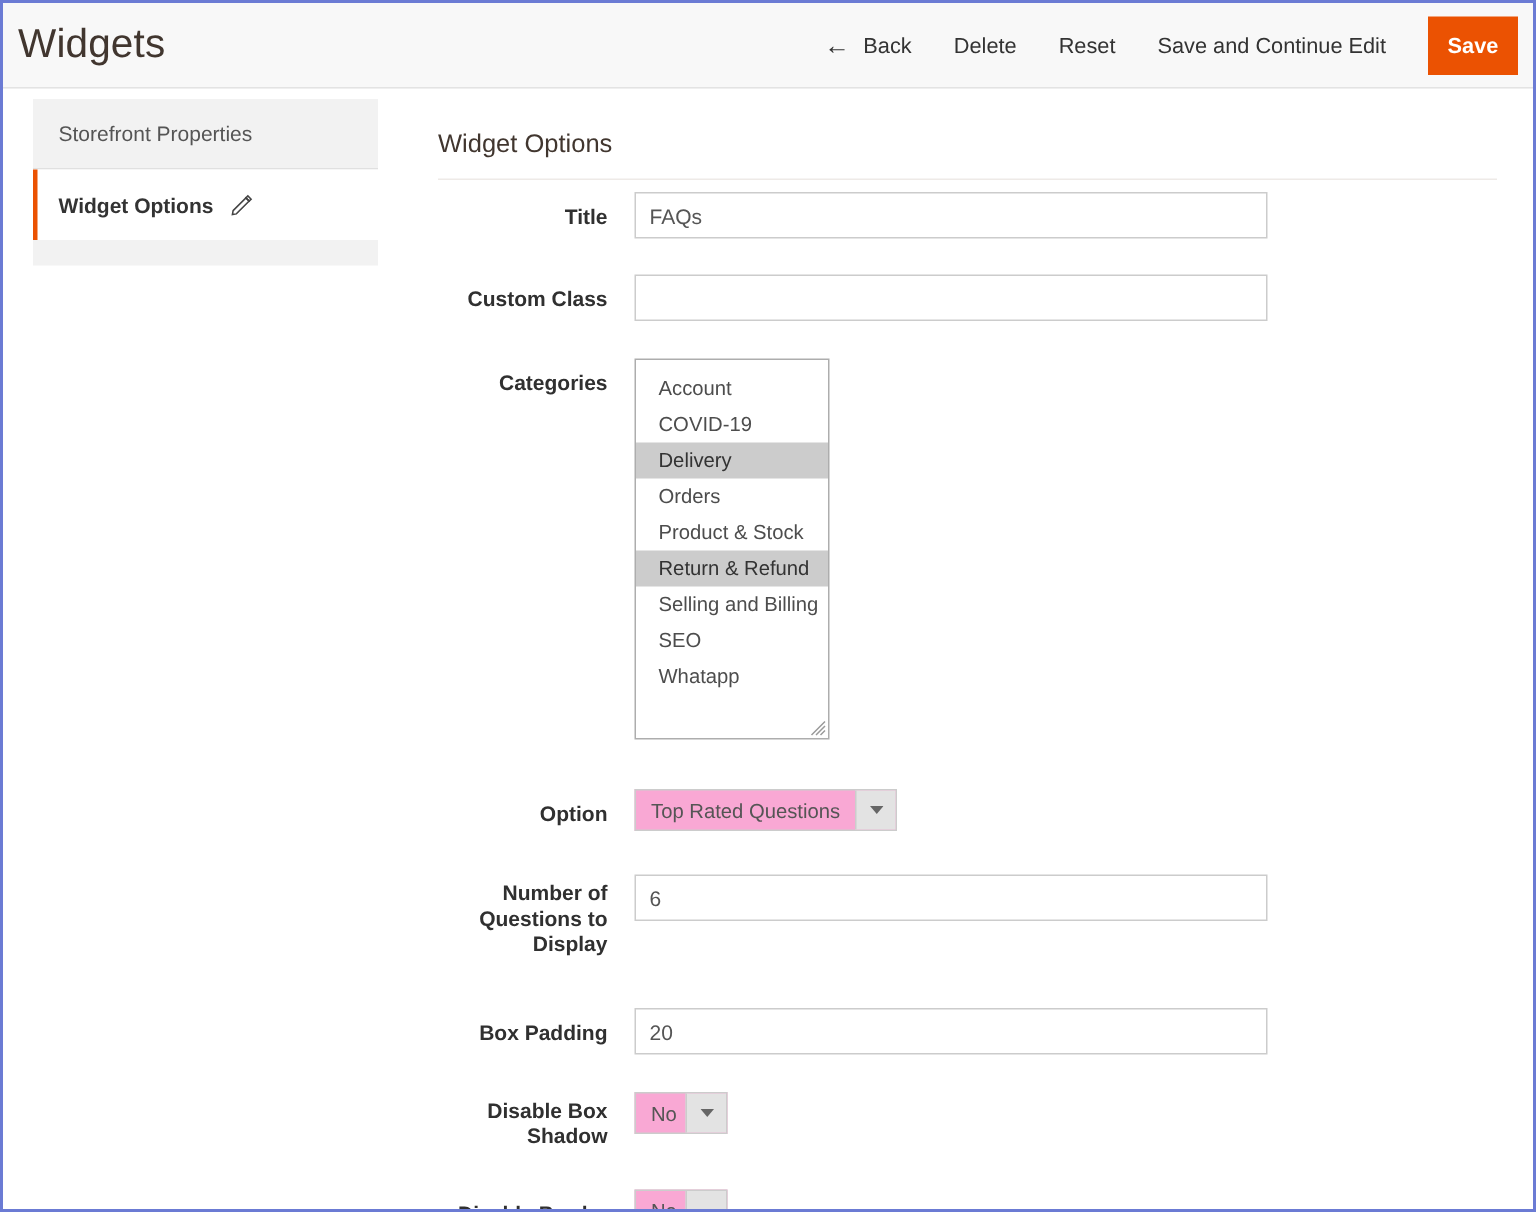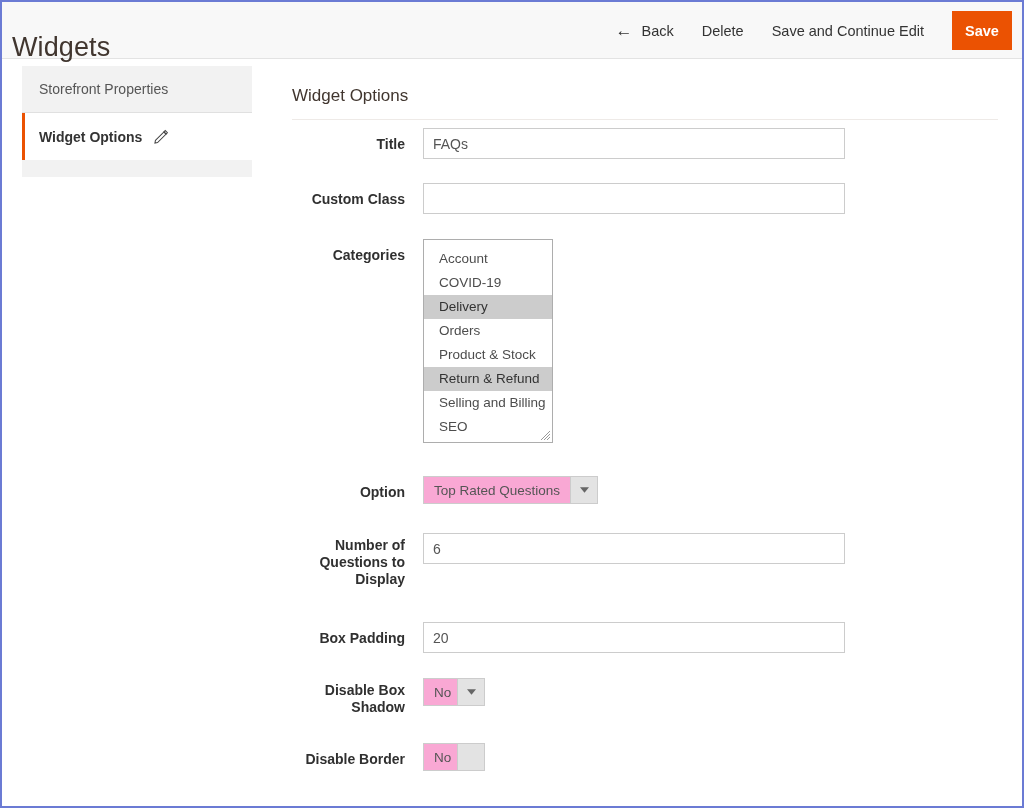--- a/index.html
+++ b/index.html
@@ -24,21 +24,21 @@
   .page-header {
     position: absolute;
     left: 0; top: 0;
     width: 1020px;
     height: 57px;
     background: #f8f8f8;
     border-bottom: 1px solid #e3e3e3;
   }
   .page-title {
     position: absolute;
-    left: 10px; top: 30px;
+    left: 10px; top: 12px;
     font-size: 27px;
     font-weight: 400;
     color: #41362f;
     letter-spacing: 0.1px;
   }
   .header-actions {
     position: absolute;
     right: 0; top: 0;
     height: 57px;
     display: flex;
@@ -166,21 +166,21 @@
     font-family: "Liberation Sans", sans-serif;
     font-size: 14px;
     color: #555555;
   }
   .text-input::placeholder { color: #a6a6a6; }
 
   
   .listbox {
     position: relative;
     width: 130px;
-    height: 204px;
+    height: 254px;
     border: 1px solid #adadad;
     background: #ffffff;
     padding: 7px 0 0 0;
     overflow: hidden;
   }
   .listbox-option {
     height: 24px;
     line-height: 24px;
     padding-left: 15px;
     font-size: 13.5px;
@@ -232,20 +232,23 @@
   <div class="page-header">
     <div class="page-title">Widgets</div>
 
     <div class="header-actions">
       <button class="hdr-btn back">
         <span class="back-arrow">←</span>
         <span>Back</span>
       </button>
       <button class="hdr-btn">
         <span>Delete</span>
+      </button>
+      <button class="hdr-btn">
+        <span>Reset</span>
       </button>
       <button class="hdr-btn">
         <span>Save and Continue Edit</span>
       </button>
       <button class="save-primary">
         <span>Save</span>
       </button>
     </div>
   </div>
 

